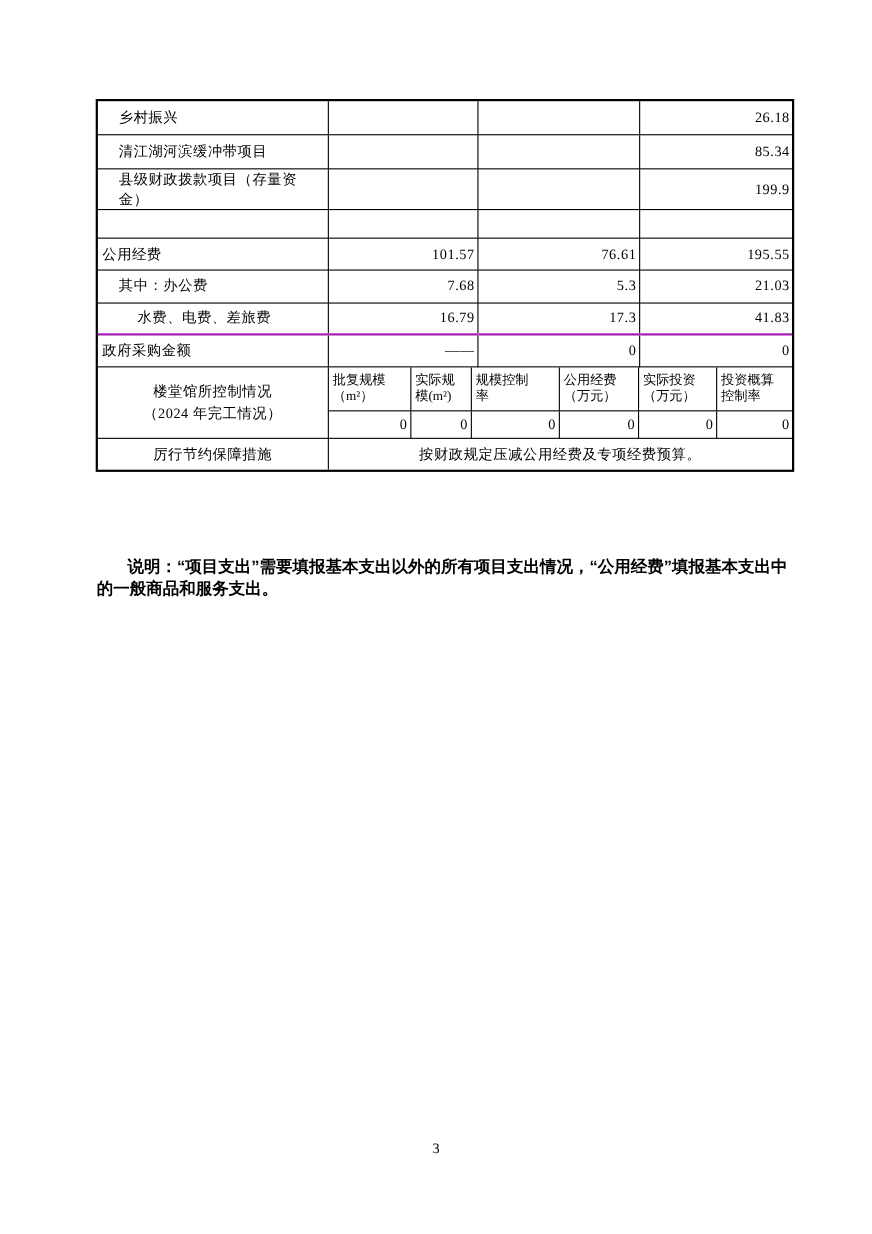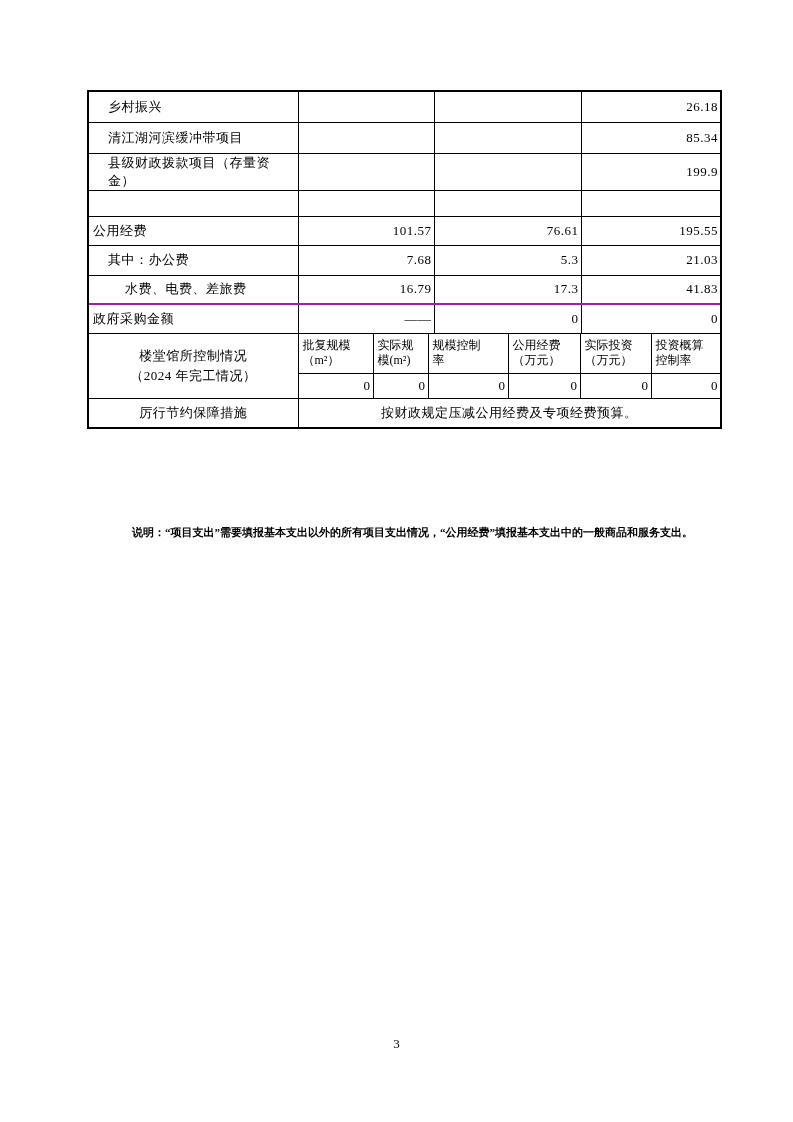--- a/index.html
+++ b/index.html
@@ -23,23 +23,23 @@
   tr.thick-top td { border-top:2px solid #a21caf; }
   .lbl  { text-align:left; padding-left:4px; }
   .ind1 { padding-left:19px; }
   .ind2 { padding-left:36px; }
   .num  { text-align:right; }
   .center { text-align:center; }
   .prewrap { white-space:pre-line; line-height:1.55; }
   .subhead { font-size:12px; text-align:left; white-space:pre-line; line-height:1.3; padding:2px 4px; letter-spacing:0; }
   .note {
     position:absolute; left:88px; top:506px; width:634px;
-    font-family:Liberation Serif, serif;
-    font-weight:bold; font-size:11px; line-height:20px;
-    text-indent:28px; margin:16px;
+    font-family:Liberation Sans, sans-serif;
+    font-weight:bold; font-size:15px; line-height:20px;
+    text-indent:28px; margin:0;
   }
   .pagenum {
     position:absolute; top:1036px; left:0; width:793px;
     text-align:center; font-size:13px;
   }
 </style>
 </head>
 <body>
 
 <div class="page">

